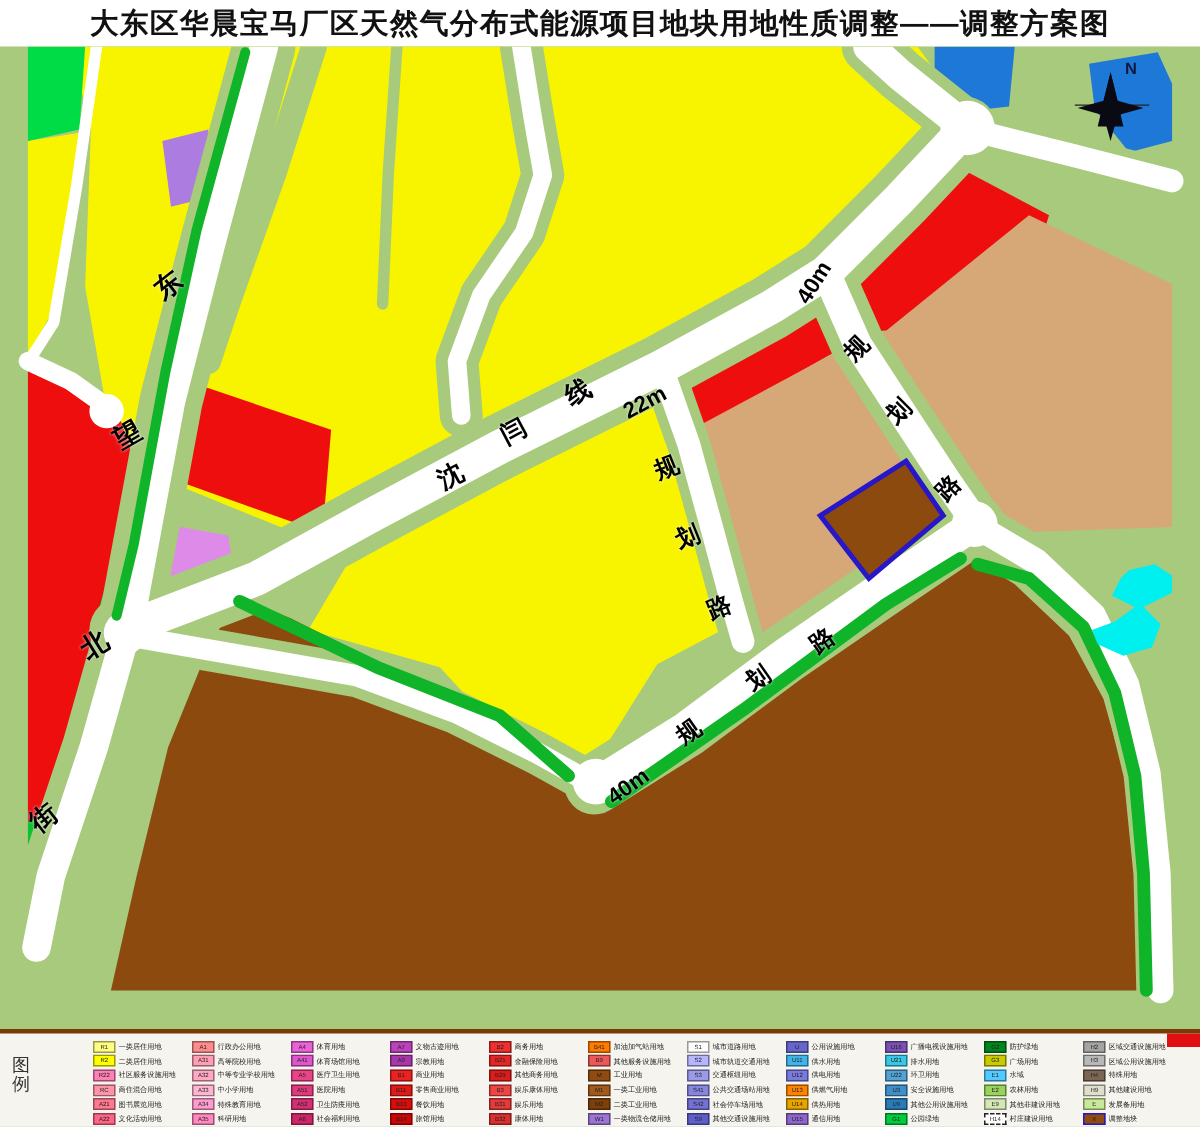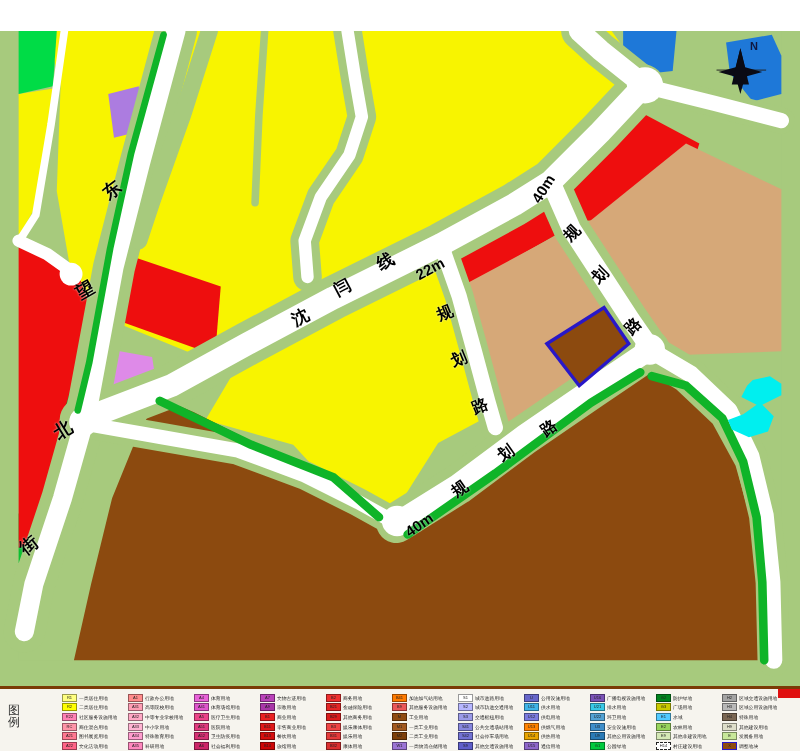--- a/index.html
+++ b/index.html
@@ -24,20 +24,23 @@
   .lg-chip{flex:0 0 13px;height:6px;border:0.5px solid rgba(0,0,0,.4);display:flex;
            align-items:center;justify-content:center;font-size:4px;color:#222;line-height:1;}
   .lg-label{font-size:4.8px;color:#222;white-space:nowrap;overflow:hidden;}
   .corner-mark{position:absolute;right:0;top:0;width:22px;height:9px;background:#E01010;}
 </style>
 </head>
 <body>
 
 <div class="stage">
 
+  <div class="title-bar">
+    <span>大东区华晨宝马厂区天然气分布式能源项目地块用地性质调整——调整方案图</span>
+  </div>
 
   <div class="map">
     <svg width="800" height="655" viewBox="0 32 800 687">
 
       <rect x="0" y="32" width="800" height="660" fill="#A7CA7D"></rect>
 
       <polygon points="30,32 622,32 658,82 556,186 443,254 305,320 196,376 88,332 55,286 40,200 44,90" fill="#F8F400"></polygon>
       <polygon points="0,98 38,92 24,205 0,248" fill="#F8F400"></polygon>
       <polygon points="228,386 443,274 481,416 489,438 440,464 396,534 356,540 288,466 196,440" fill="#F8F400"></polygon>
 

